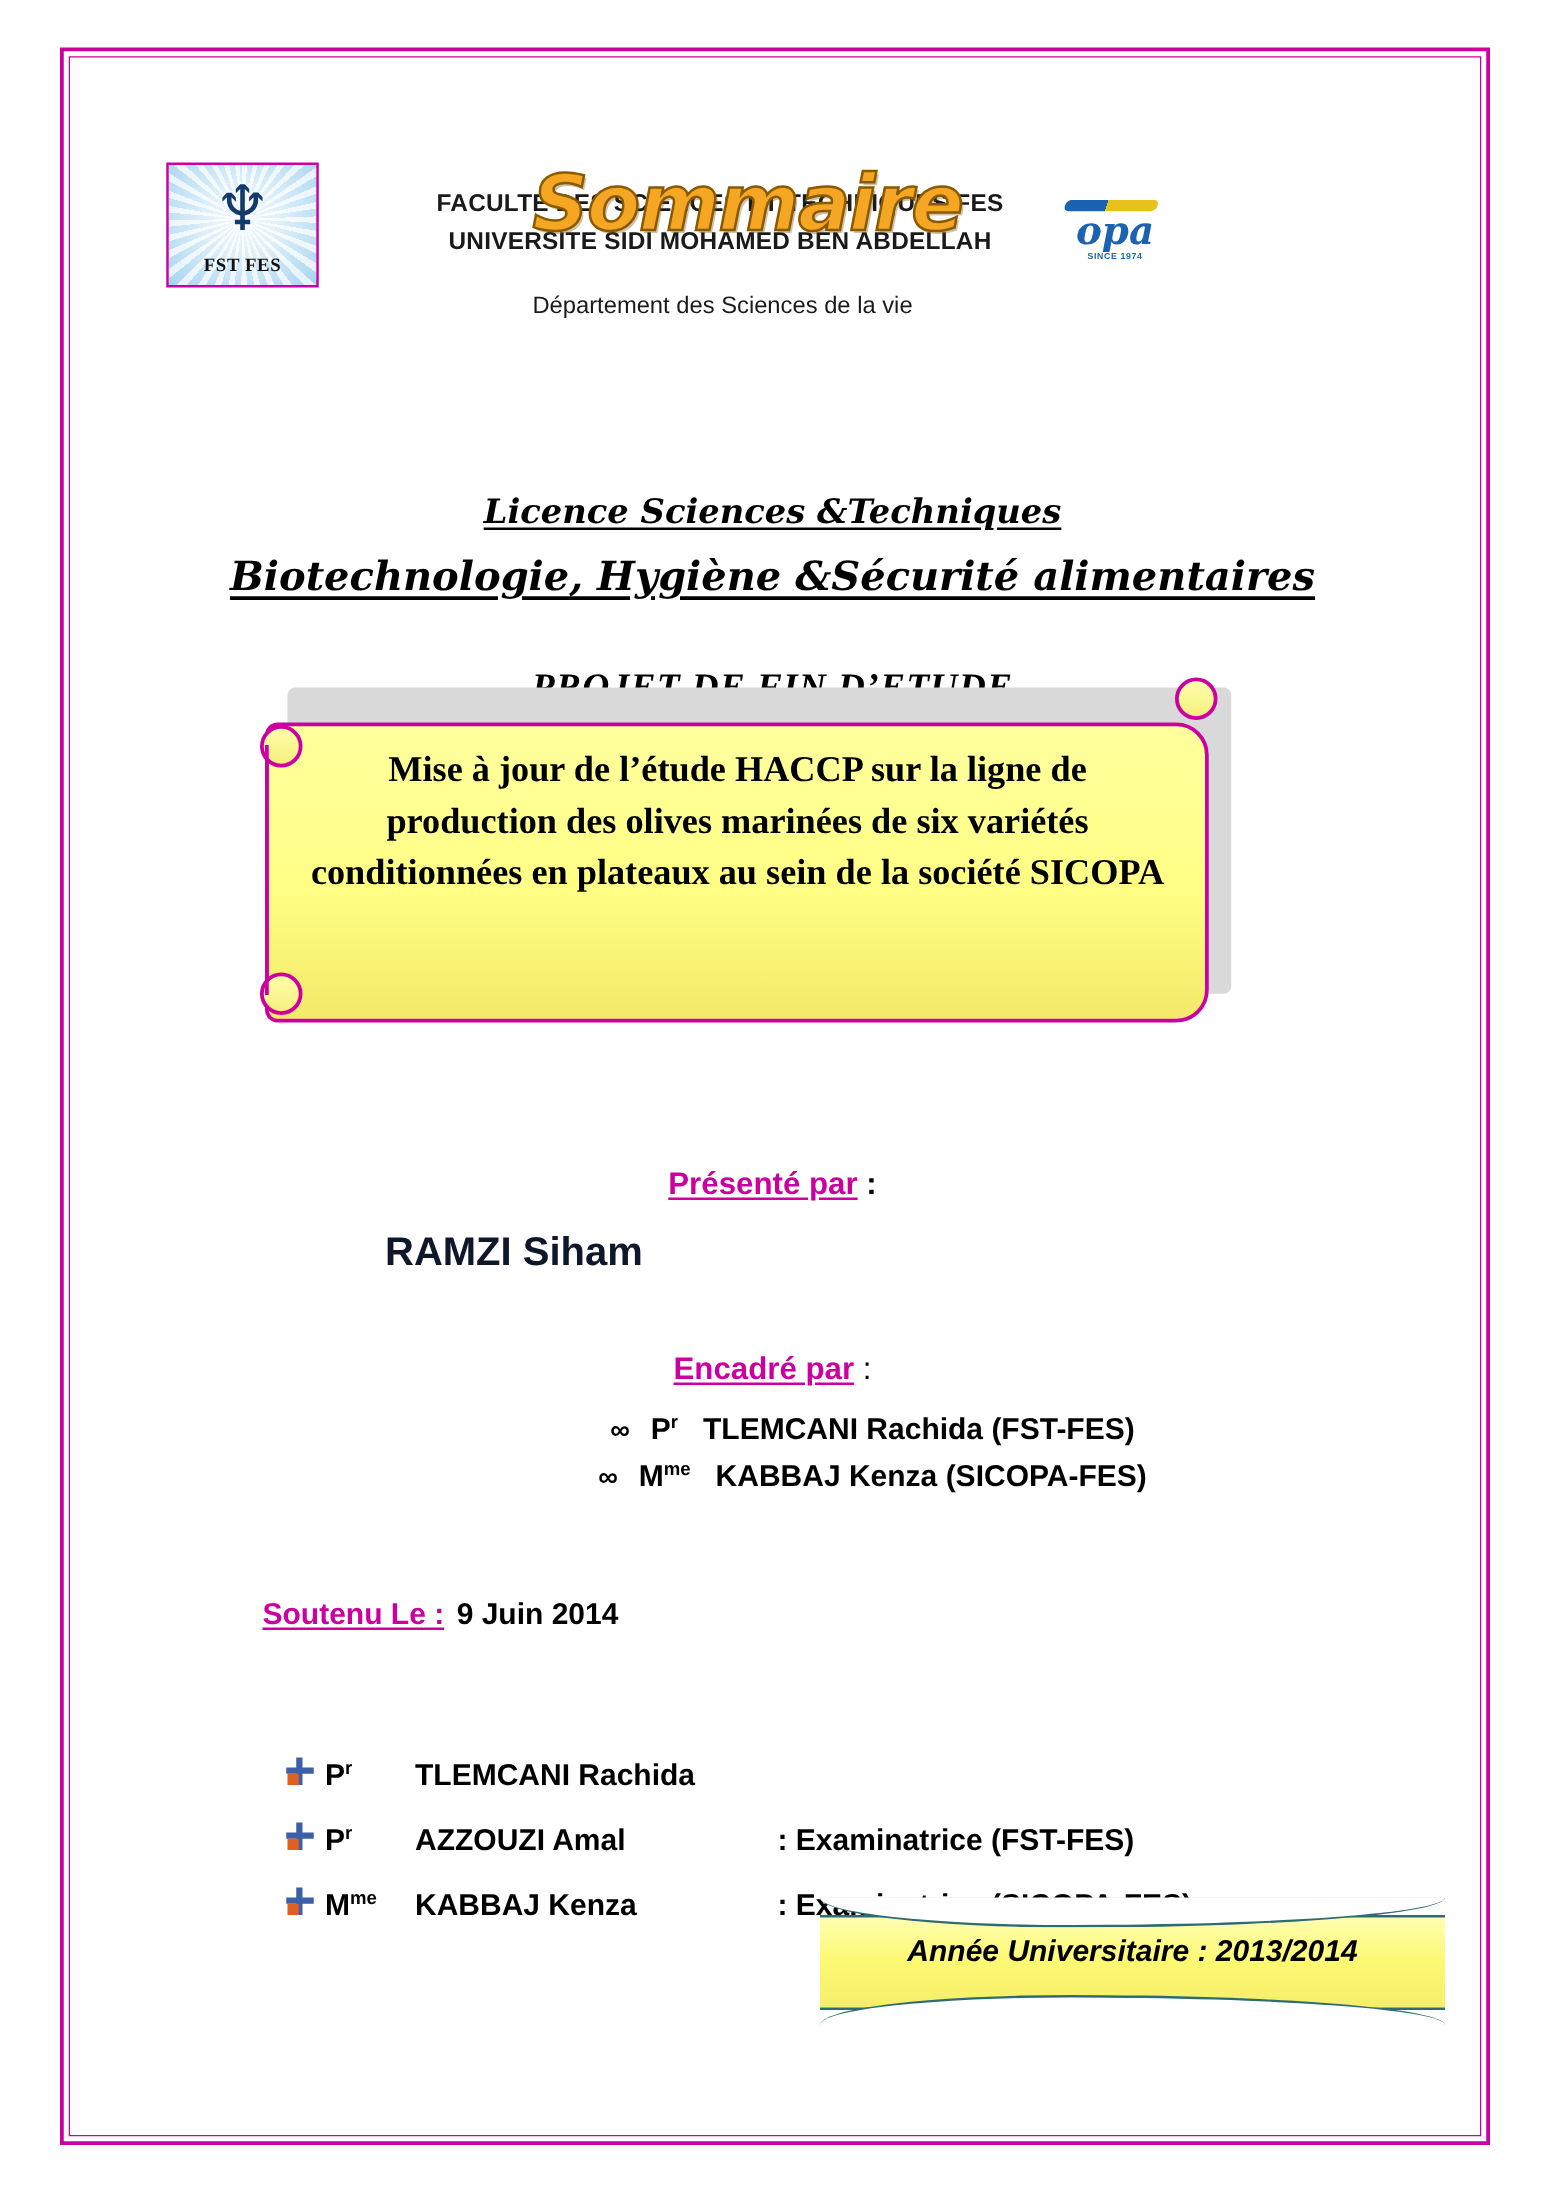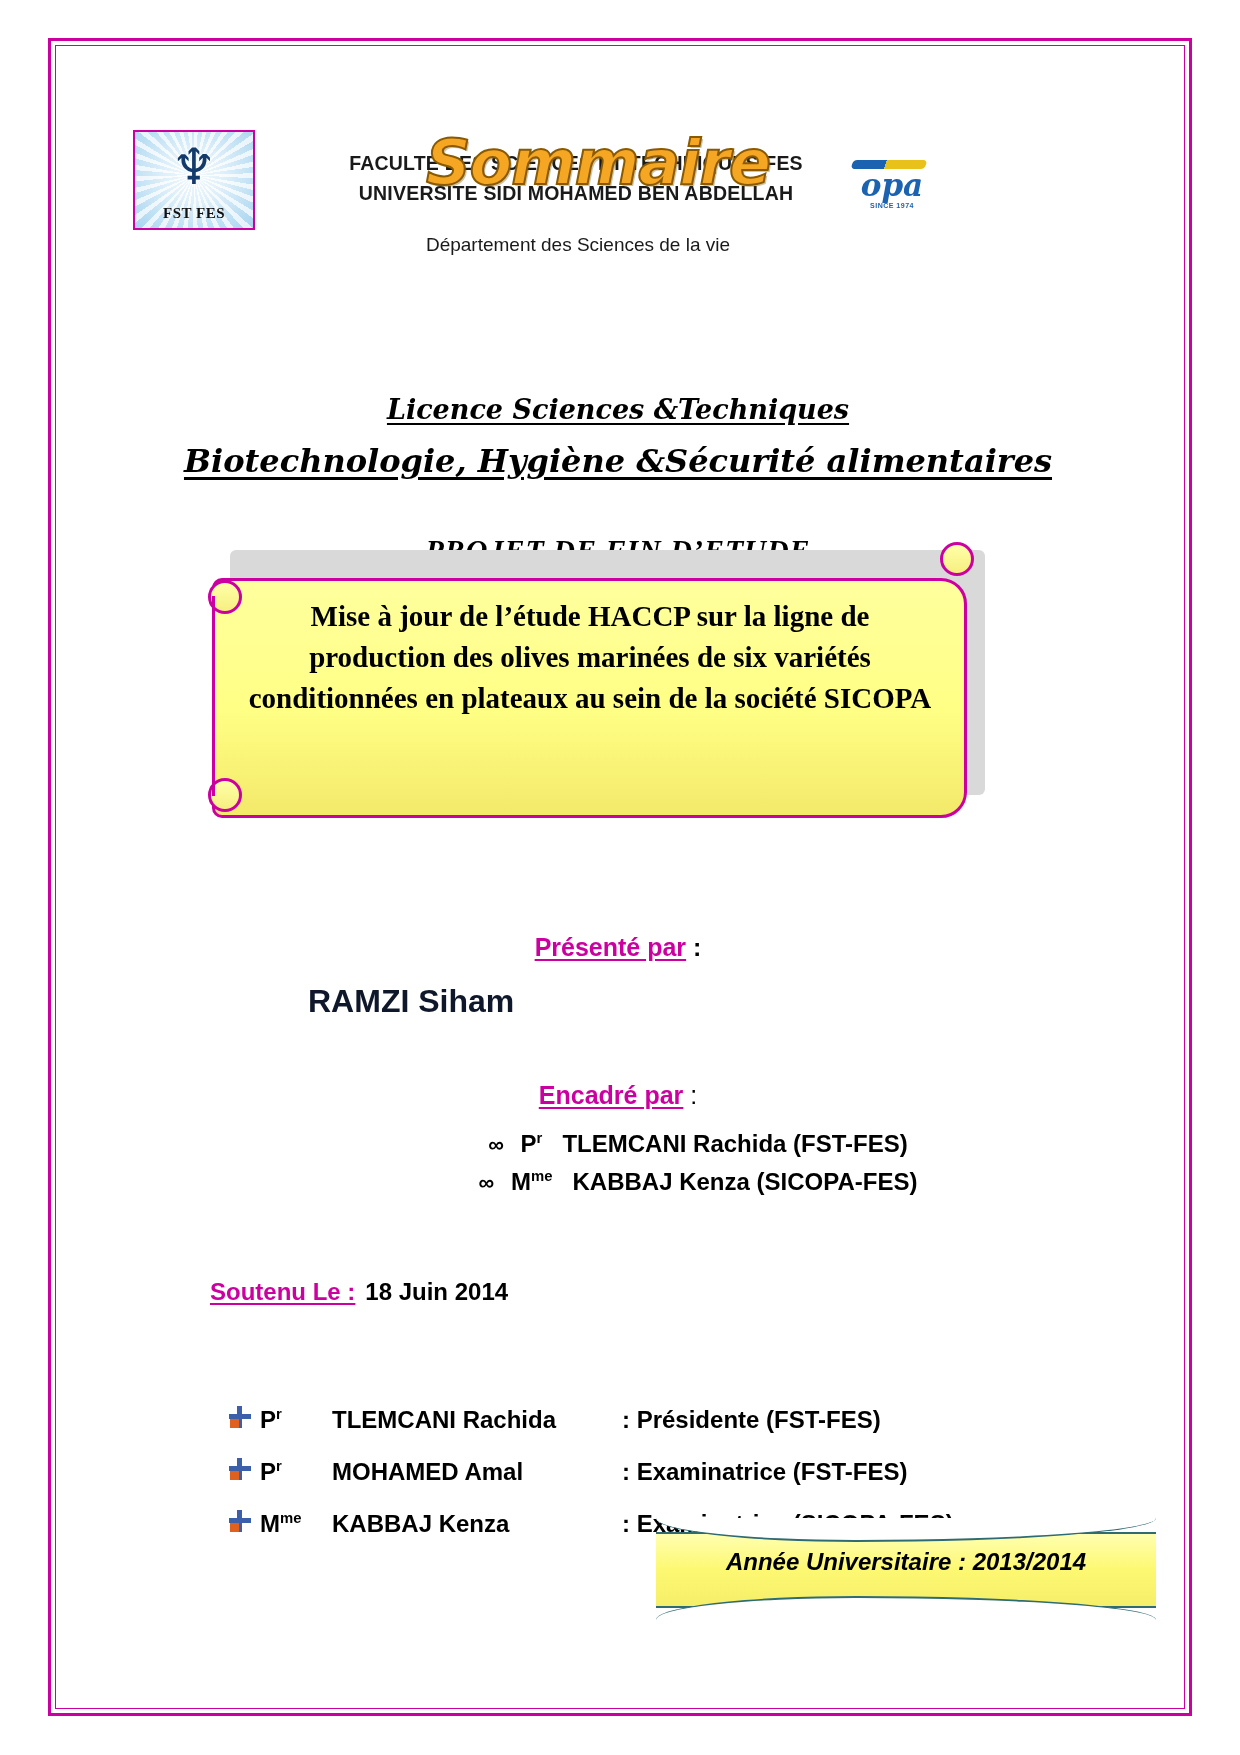--- a/index.html
+++ b/index.html
@@ -528,42 +528,41 @@
       &nbsp;&nbsp;<span>TLEMCANI Rachida (FST-FES)</span>
     </div>
     <div>
       <span class="bullet">∞</span>
       <span>M</span><sup>me</sup>
       &nbsp;&nbsp;<span>KABBAJ Kenza (SICOPA-FES)</span>
     </div>
   </div>
 
   <div class="soutenu">
-    <span class="label-pink">Soutenu Le :</span><span class="date">18 Juin 2014</span>
+    <span class="label-pink">Soutenu Le :</span><span class="date">9 Juin 2014</span>
   </div>
 
   <div class="jury-list">
     <div class="jury-row">
       <span class="jury-icon">
         <span class="ic-v"></span>
           <span class="ic-h"></span>
           <span class="ic-d"></span>
       </span>
       <span class="jury-title-col"><span>P</span><sup>r</sup></span>
       <span class="jury-name-col">TLEMCANI Rachida</span>
-      <span class="jury-role-col">: Présidente (FST-FES)</span>
     </div>
     <div class="jury-row">
       <span class="jury-icon">
         <span class="ic-v"></span>
           <span class="ic-h"></span>
           <span class="ic-d"></span>
       </span>
       <span class="jury-title-col"><span>P</span><sup>r</sup></span>
-      <span class="jury-name-col">MOHAMED Amal</span>
+      <span class="jury-name-col">AZZOUZI Amal</span>
       <span class="jury-role-col">: Examinatrice (FST-FES)</span>
     </div>
     <div class="jury-row">
       <span class="jury-icon">
         <span class="ic-v"></span>
           <span class="ic-h"></span>
           <span class="ic-d"></span>
       </span>
       <span class="jury-title-col"><span>M</span><sup>me</sup></span>
       <span class="jury-name-col">KABBAJ Kenza</span>

